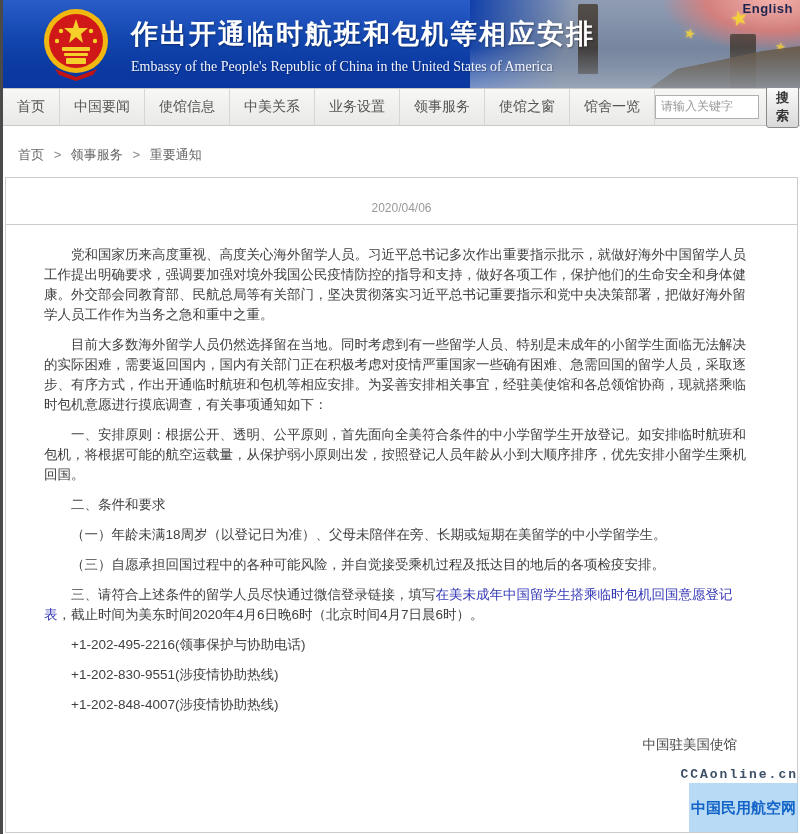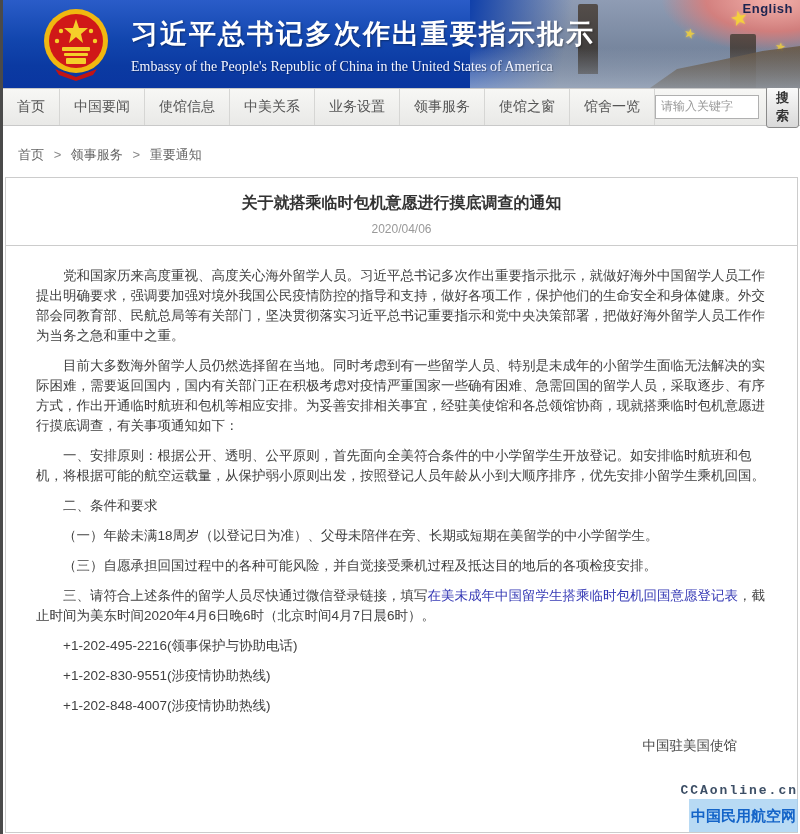--- a/index.html
+++ b/index.html
@@ -90,36 +90,36 @@
     min-height:656px;box-sizing:border-box;
   }
   .article-head{
     text-align:center;padding:15px 10px 9px;border-bottom:1px solid #ccc;
   }
   .article-title{font-size:16px;font-weight:bold;color:#333;}
   .article-date{font-size:12px;color:#999;margin-top:8px;}
   .article-body{
     padding:10px 30px 0;font-size:13.5px;color:#404040;line-height:20px;
   }
-  .article-body p{margin:10px 0;text-indent:2em;}
+  .article-body p{margin:10px 8px;text-indent:2em;}
   .doc-link{color:#3438b4;cursor:pointer;text-decoration:none;}
   .signature{
     text-align:right;margin:20px 30px 0 0;font-size:13.5px;color:#4a4a4a;
   }
   
   .watermark{
     position:absolute;right:2px;bottom:2px;text-align:right;z-index:10;line-height:1.15;
   }
   .wm-line1{
     font-size:13px;font-weight:bold;color:#3d4f66;letter-spacing:2px;
     font-family:"Liberation Mono","DejaVu Sans Mono",monospace;
   }
   .wm-line2{
     font-size:15px;font-weight:bold;color:#1464c8;
-    background:rgba(160,205,240,0.75);padding:8px 2px;display:inline-block;
+    background:rgba(160,205,240,0.75);padding:16px 2px;display:inline-block;
   }
 </style>
 </head>
 <body>
 
 <div class="banner">
   <div class="banner-photo">
     <span class="star s1">★</span>
     <span class="star s2">★</span>
     <span class="star s3">★</span>
@@ -136,21 +136,21 @@
     <circle cx="20" cy="24" r="2.2" fill="#f5cf2a"></circle>
     <circle cx="50" cy="24" r="2.2" fill="#f5cf2a"></circle>
     <circle cx="16" cy="34" r="2.2" fill="#f5cf2a"></circle>
     <circle cx="54" cy="34" r="2.2" fill="#f5cf2a"></circle>
     <rect x="21" y="40" width="28" height="4" rx="1" fill="#f5cf2a"></rect>
     <rect x="23" y="46" width="24" height="3" rx="1" fill="#f5cf2a"></rect>
     <rect x="25" y="51" width="20" height="6" rx="1" fill="#f5cf2a"></rect>
     <path d="M14 62 L35 70 L56 62 L52 68 L35 74 L18 68 Z" fill="#c01414"></path>
   </svg>
   <div class="banner-titles">
-    <div class="banner-title-cn">习近平总书记多次作出重要指示批示</div>
+    <div class="banner-title-cn">作出开通临时航班和包机等相应安排</div>
     <div class="banner-title-en">Embassy of the People's Republic of China in the United States of America</div>
   </div>
 </div>
 
 <div class="nav">
   <div class="nav-item">首页</div>
   <div class="nav-item">中国要闻</div>
   <div class="nav-item">使馆信息</div>
   <div class="nav-item">中美关系</div>
   <div class="nav-item">业务设置</div>
@@ -166,21 +166,20 @@
 <div class="breadcrumb">
   <span>首页</span>
   <span class="crumb-sep">&gt;</span>
   <span>领事服务</span>
   <span class="crumb-sep">&gt;</span>
   <span>重要通知</span>
 </div>
 
 <div class="article-box">
   <div class="article-head">
-    <div class="article-title">关于就搭乘临时包机意愿进行摸底调查的通知</div>
     <div class="article-date">2020/04/06</div>
   </div>
   <div class="article-body">
     <p>党和国家历来高度重视、高度关心海外留学人员。习近平总书记多次作出重要指示批示，就做好海外中国留学人员工作提出明确要求，强调要加强对境外我国公民疫情防控的指导和支持，做好各项工作，保护他们的生命安全和身体健康。外交部会同教育部、民航总局等有关部门，坚决贯彻落实习近平总书记重要指示和党中央决策部署，把做好海外留学人员工作作为当务之急和重中之重。</p>
     <p>目前大多数海外留学人员仍然选择留在当地。同时考虑到有一些留学人员、特别是未成年的小留学生面临无法解决的实际困难，需要返回国内，国内有关部门正在积极考虑对疫情严重国家一些确有困难、急需回国的留学人员，采取逐步、有序方式，作出开通临时航班和包机等相应安排。为妥善安排相关事宜，经驻美使馆和各总领馆协商，现就搭乘临时包机意愿进行摸底调查，有关事项通知如下：</p>
     <p>一、安排原则：根据公开、透明、公平原则，首先面向全美符合条件的中小学留学生开放登记。如安排临时航班和包机，将根据可能的航空运载量，从保护弱小原则出发，按照登记人员年龄从小到大顺序排序，优先安排小留学生乘机回国。</p>
     <p>二、条件和要求</p>
     <p>（一）年龄未满18周岁（以登记日为准）、父母未陪伴在旁、长期或短期在美留学的中小学留学生。</p>
     <p>（三）自愿承担回国过程中的各种可能风险，并自觉接受乘机过程及抵达目的地后的各项检疫安排。</p>
     <p><span>三、请符合上述条件的留学人员尽快通过微信登录链接，填写</span><a class="doc-link">在美未成年中国留学生搭乘临时包机回国意愿登记表</a><span>，截止时间为美东时间2020年4月6日晚6时（北京时间4月7日晨6时）。</span></p>

